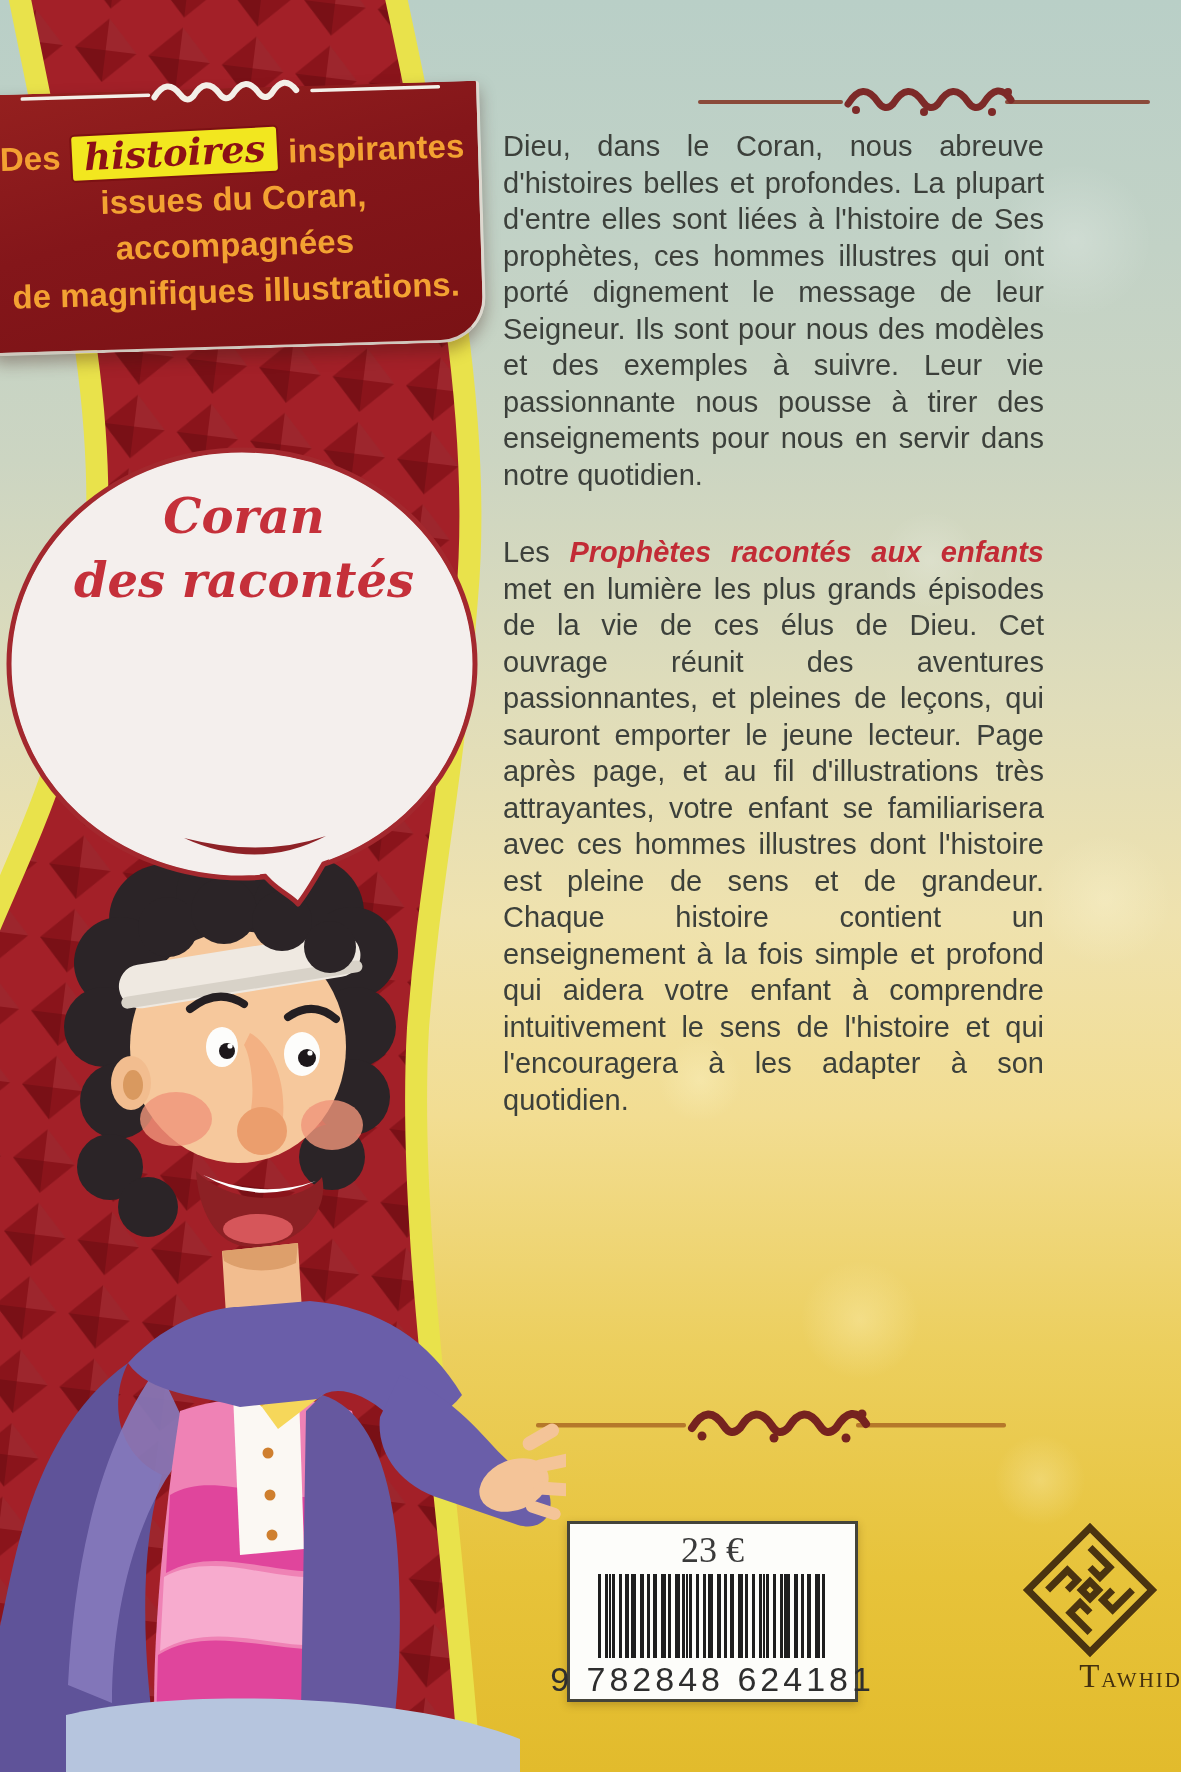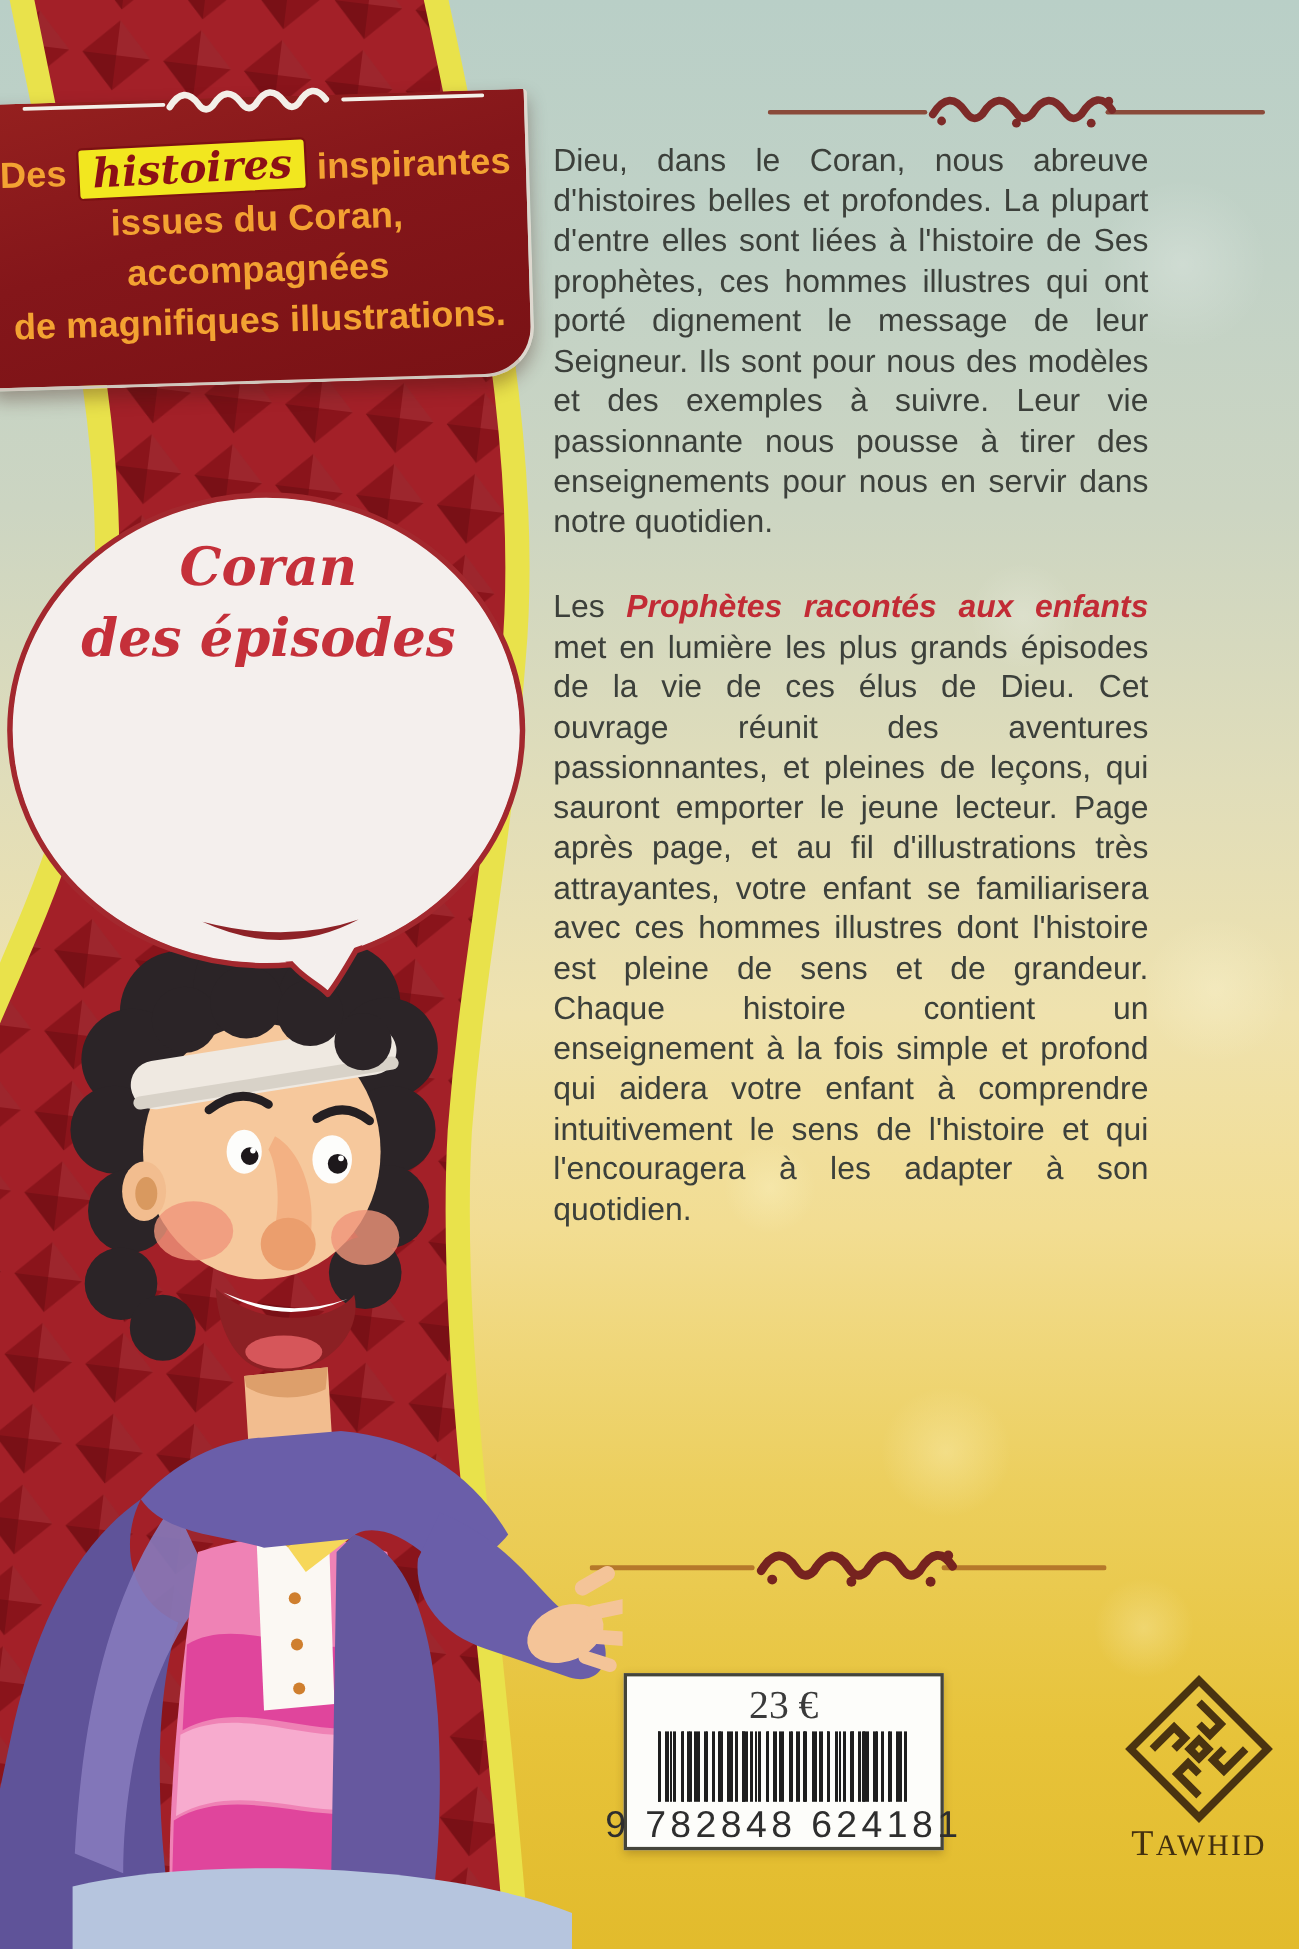--- a/index.html
+++ b/index.html
@@ -50,35 +50,35 @@
   
   .bubble-svg{left:2px; top:442px; z-index:7;}
   .bubble-text{left:58px; top:484px; width:372px; z-index:8; text-align:center;
     font-family:"DejaVu Serif", serif; font-style:italic; font-weight:700;
     color:#c5303a; font-size:48px; line-height:64px;}
 
   
   .mascot{left:0; top:855px; z-index:5;}
 
   
-  .pricebox{left:567px; top:1521px; width:291px; height:161px; z-index:6;
+  .pricebox{left:567px; top:1521px; width:291px; height:181px; z-index:6;
     background:#fdfdfa; border:3px solid #44443a; box-shadow:0 3px 8px rgba(90,60,10,.3);
     display:flex; flex-direction:column; align-items:center; box-sizing:border-box; padding-top:6px;}
   .price{font-family:"Liberation Serif", serif; font-size:36px; color:#3a3a3a; line-height:40px;}
   .bars{width:230px; height:84px; margin-top:4px;
     background:
       repeating-linear-gradient(90deg,#1e1e1e 0 3px,transparent 3px 7px),
       repeating-linear-gradient(90deg,#1e1e1e 0 2px,transparent 2px 11px),
       repeating-linear-gradient(90deg,transparent 0 27px,#1e1e1e 27px 29px,transparent 29px 53px);}
   .isbn{font-size:34px; color:#2e2e2e; letter-spacing:4px; margin-top:2px; white-space:nowrap;}
 
   
   .tawhid-mark{left:1040px; top:1540px; width:100px; height:100px; transform:rotate(45deg); z-index:6;}
-  .tawhid-name{left:998px; top:1658px; width:184px; text-align:center; z-index:6;
-    font-family:"Liberation Serif", serif; color:#43300f; font-size:27px; letter-spacing:2px;}
+  .tawhid-name{left:998px; top:1658px; width:184px; text-align:right; z-index:6;
+    font-family:"Liberation Serif", serif; color:#43300f; font-size:21px; letter-spacing:2px;}
   .tawhid-name::first-letter{font-size:33px;}
 </style>
 </head>
 <body>
 
 <div id="cover">
 
   <div class="bokeh"></div>
 
   <svg class="abs" width="1181" height="1772" viewBox="0 0 1181 1772" style="left:0;top:0;z-index:1;">
@@ -225,21 +225,21 @@
   </svg>
 
   <svg class="abs bubble-svg" width="520" height="492" viewBox="0 0 520 492">
     <ellipse cx="240" cy="222" rx="233" ry="214" fill="#f4efed" stroke="#a3282e" stroke-width="5"></ellipse>
     <path d="M250,418 C270,448 288,452 296,462 C308,448 322,420 336,398" fill="#f4efed" stroke="#a3282e" stroke-width="5" stroke-linejoin="round"></path>
     <ellipse cx="240" cy="222" rx="230" ry="211" fill="#f4efed"></ellipse>
     <path d="M182,396 Q256,430 324,394 Q260,416 182,396 Z" fill="#8e2227"></path>
   </svg>
   <div class="abs bubble-text">
     <div>Coran</div>
-    <div>des épisodes</div>
+    <div>des racontés</div>
   </div>
 
   <div class="abs pricebox">
     <div class="price">23 €</div>
     <div class="bars"></div>
     <div class="isbn">9 782848 624181</div>
   </div>
 
   <div class="abs tawhid-mark">
     <svg width="100" height="100" viewBox="0 0 100 100">

